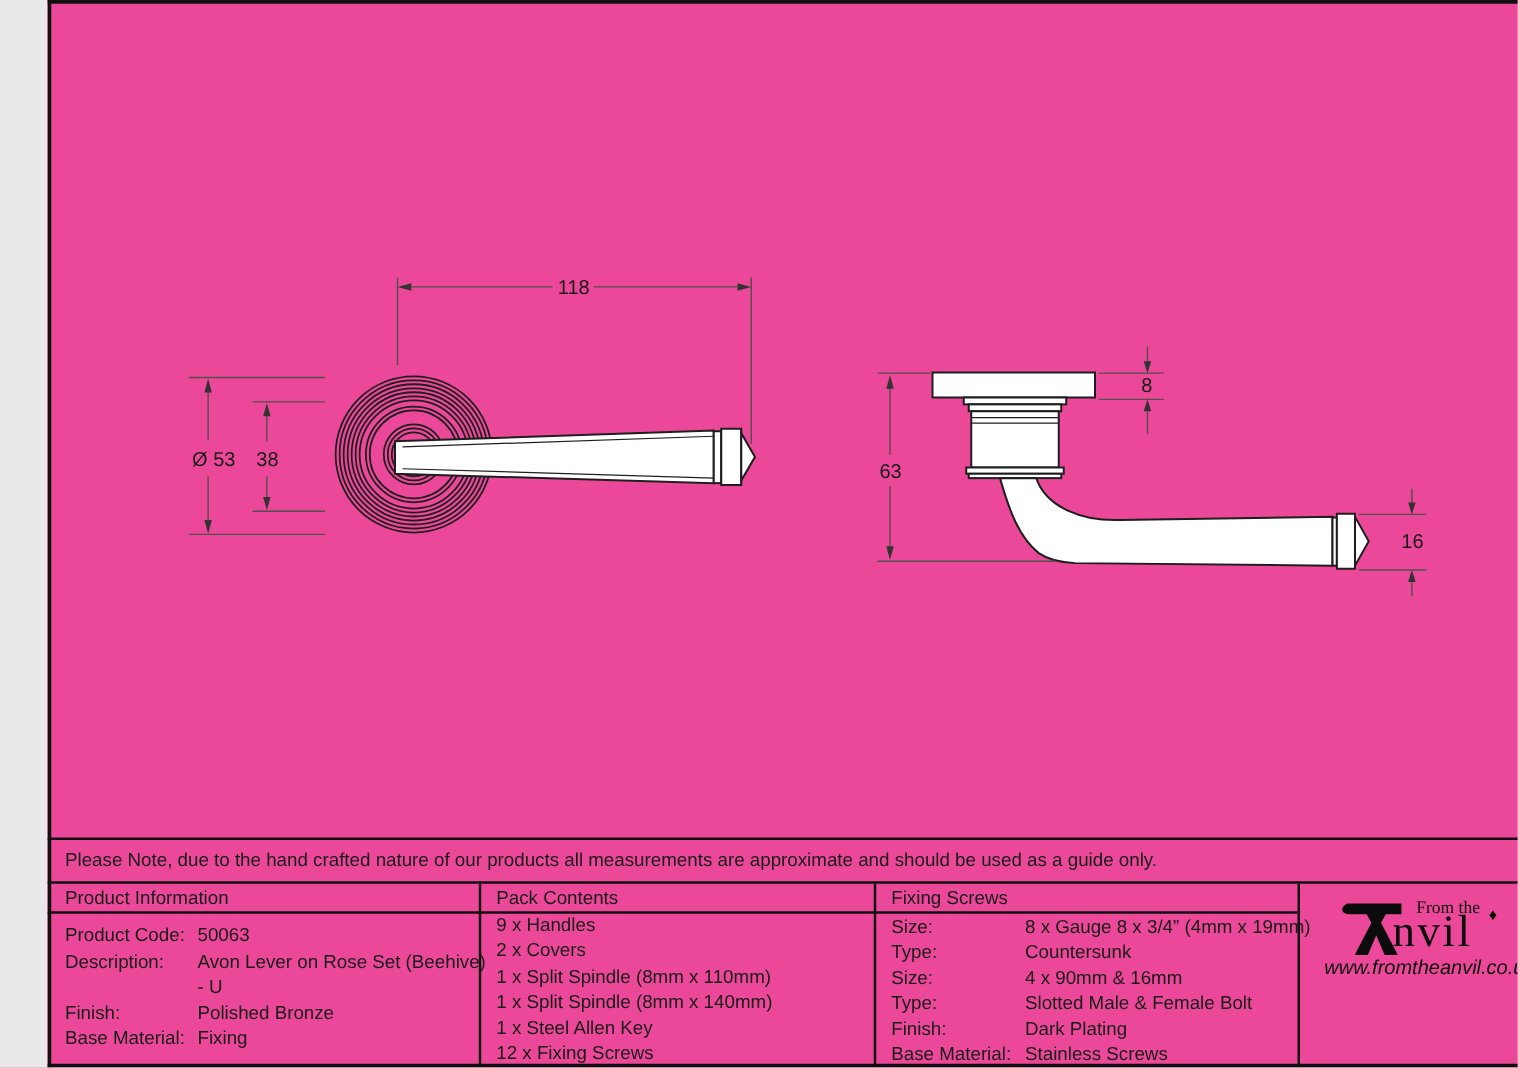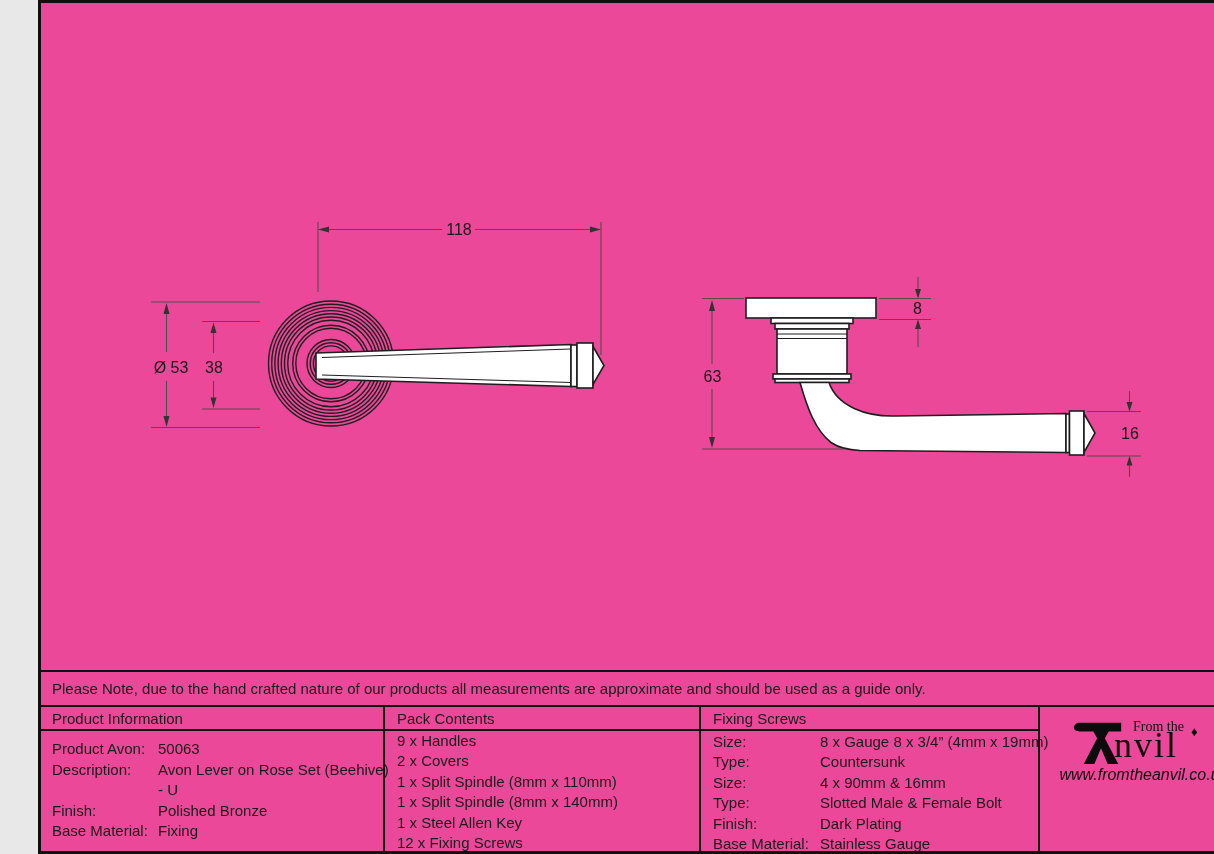--- a/index.html
+++ b/index.html
@@ -152,21 +152,21 @@
     <div class="hline" style="left:0;top:729px;width:1000px;height:2px;"></div>
     <div class="vline" style="left:345px;top:707px;width:2px;height:147px;"></div>
     <div class="vline" style="left:661px;top:707px;width:2px;height:147px;"></div>
     <div class="vline" style="left:1000px;top:707px;width:2px;height:147px;"></div>
 
     <div class="txt hdr" style="left:14px;top:710px;">Product Information</div>
     <div class="txt hdr" style="left:359px;top:710px;">Pack Contents</div>
     <div class="txt hdr" style="left:675px;top:710px;text-align:right;">Fixing Screws</div>
 
     <div>
-      <div class="txt" style="left:14px;top:740px;">Product Avon:</div>
+      <div class="txt" style="left:14px;top:740px;">Product Code:</div>
       <div class="txt" style="left:120px;top:740px;">50063</div>
       <div class="txt" style="left:14px;top:761px;">Description:</div>
       <div class="txt" style="left:120px;top:761px;">Avon Lever on Rose Set (Beehive)</div>
       <div class="txt" style="left:14px;top:781px;"></div>
       <div class="txt" style="left:120px;top:781px;">- U</div>
       <div class="txt" style="left:14px;top:802px;">Finish:</div>
       <div class="txt" style="left:120px;top:802px;">Polished Bronze</div>
       <div class="txt" style="left:14px;top:822px;">Base Material:</div>
       <div class="txt" style="left:120px;top:822px;">Fixing</div>
     </div>
@@ -185,21 +185,21 @@
       <div class="txt" style="left:782px;top:733px;">8 x Gauge 8 x 3/4” (4mm x 19mm)</div>
       <div class="txt" style="left:675px;top:753px;">Type:</div>
       <div class="txt" style="left:782px;top:753px;">Countersunk</div>
       <div class="txt" style="left:675px;top:774px;">Size:</div>
       <div class="txt" style="left:782px;top:774px;">4 x 90mm &amp; 16mm</div>
       <div class="txt" style="left:675px;top:794px;">Type:</div>
       <div class="txt" style="left:782px;top:794px;">Slotted Male &amp; Female Bolt</div>
       <div class="txt" style="left:675px;top:815px;">Finish:</div>
       <div class="txt" style="left:782px;top:815px;">Dark Plating</div>
       <div class="txt" style="left:675px;top:835px;">Base Material:</div>
-      <div class="txt" style="left:782px;top:835px;">Stainless Gauge</div>
+      <div class="txt" style="left:782px;top:835px;">Stainless Screws</div>
     </div>
 
     <div class="logo-box">
       <svg class="anvil-icon" width="60" height="48" viewBox="0 0 62 50">
         <path fill="#0c0c0c" d="M7,5 L52,5 L52,14 L39,14 L35,21 L49,48 L38,48 L31,31.5 L24,48 L13,48 L27,21 L23,14 L9,14 C1.5,14 0.5,8 7,5 Z"></path>
       </svg>
       <div class="logo-tagline">From the</div>
       <div class="logo-brand">nvil</div>
       <div class="logo-diamond">♦</div>
       <div class="logo-reg">®</div>

